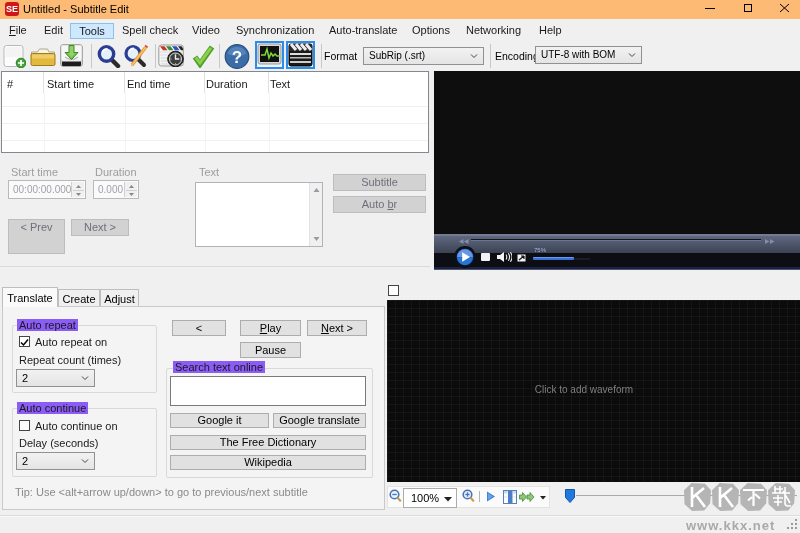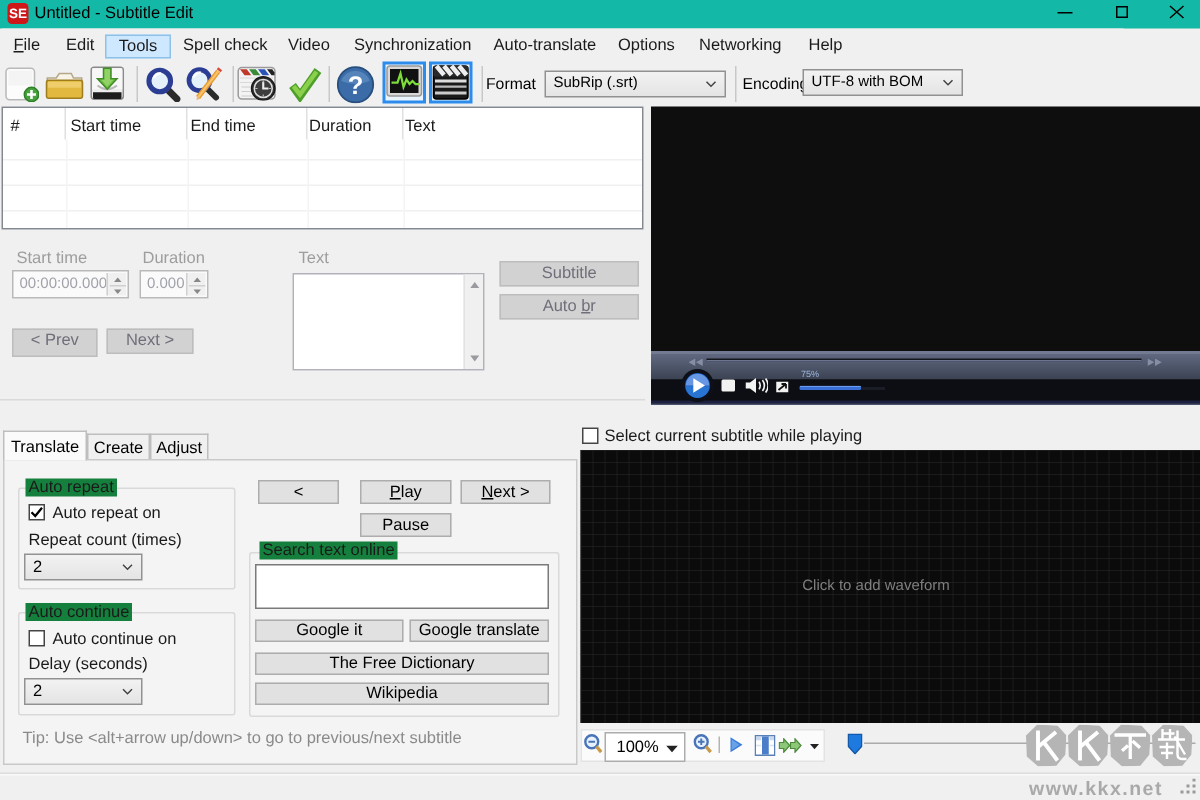--- a/index.html
+++ b/index.html
@@ -1,20 +1,20 @@
 <!DOCTYPE html>
 <html><head>
 <meta charset="utf-8">
 <style>
   * { margin:0; padding:0; box-sizing:border-box; }
   html,body { width:800px; height:533px; overflow:hidden; }
   body { font-family:"Liberation Sans", sans-serif; font-size:11px; color:#000; background:#f0f0f0; position:relative; }
   #win { position:absolute; left:0; top:0; width:800px; height:533px; background:#f0f0f0; }
   
-  #titlebar { position:absolute; left:0; top:0; width:800px; height:19px; background:#14b8a6; }
+  #titlebar { position:absolute; left:0; top:0; width:800px; height:19px; background:#fdba74; }
   #appicon { position:absolute; left:5px; top:2px; width:14px; height:14px; background:#cd1719; border-radius:3px; color:#fff; font-weight:bold; font-size:9px; text-align:center; line-height:14px; }
   #title { position:absolute; left:23px; top:3px; font-size:11px; color:#000; }
   
   #menubar { position:absolute; left:1px; top:19px; width:748px; height:21px; background:#f0f0f0; }
   .mi { position:absolute; top:4px; height:15px; line-height:15px; font-size:11px; color:#1a1a1a; }
   #mi-tools { background:#cde8ff; border:1px solid #8ec1e8; top:4px; height:16px; line-height:14px; text-align:center; }
   
   #toolbar { position:absolute; left:1px; top:40px; width:798px; height:31px; background:#f0f0f0; }
   .tsep { position:absolute; top:4px; width:1px; height:24px; background:#c8c8c8; }
   .ticon { position:absolute; top:5px; width:22px; height:22px; }
@@ -34,21 +34,21 @@
   .dbtn { position:absolute; background:#d2d2d2; border:1px solid #bdbdbd; color:#6f6f7a; font-size:11px; text-align:center; }
   .btn { position:absolute; background:#e1e1e1; border:1px solid #adadad; color:#000; font-size:11px; text-align:center; }
   
   #video { position:absolute; left:434px; top:71px; width:366px; height:199px; background:#0e0e0e; }
   
   #tabs { position:absolute; left:2px; top:287px; width:383px; height:223px; }
   .tab { position:absolute; top:2px; height:18px; background:#f0f0f0; border:1px solid #bebebe; border-bottom:none; text-align:center; font-size:11px; line-height:18px; }
   .tab.active { top:0; height:20px; background:#fafafa; line-height:20px; z-index:2; }
   #tabpage { position:absolute; left:0; top:19px; width:383px; height:204px; background:#f4f4f4; border:1px solid #c9c9c9; }
   .group { position:absolute; border:1px solid #d9d9d9; border-radius:2px; }
-  .grouplabel { position:absolute; font-size:11px; color:#1a1a1a; background:#15803d; padding:0 2px; }
+  .grouplabel { position:absolute; font-size:11px; color:#1a1a1a; background:#8b5cf6; padding:0 2px; }
   .cb { position:absolute; width:11px; height:11px; background:#fff; border:1px solid #454545; }
   .lbl { position:absolute; font-size:11px; color:#1a1a1a; }
   
   #waveform { position:absolute; left:387px; top:300px; width:413px; height:182px; background:#0b0b0b; }
   
   .wmblob { position:absolute; width:27px; height:28px; background:#b5b5b5; border-radius:6px; clip-path:polygon(28% 0%, 78% 3%, 100% 26%, 97% 72%, 75% 98%, 30% 100%, 2% 76%, 0% 26%); }
 </style>
 </head>
 <body>
 <div id="win">
@@ -215,21 +215,21 @@
   <div style="position:absolute; left:195px; top:182px; width:128px; height:65px; background:#fff; border:1px solid #b2b2ba;">
     <div style="position:absolute; right:0; top:0; width:13px; height:100%; background:#f0f0f0; border-left:1px solid #e2e2e2;">
       <svg width="13" height="63">
           <path d="M6.5 5 L9.5 9 L3.5 9 z" fill="#9a9aa0"></path>
           <path d="M6.5 58 L9.5 54 L3.5 54 z" fill="#9a9aa0"></path>
         </svg>
     </div>
   </div>
   <div class="dbtn" style="left:333px; top:174px; width:93px; height:17px; line-height:15px;">Subtitle</div>
   <div class="dbtn" style="left:333px; top:196px; width:93px; height:17px; line-height:15px;">Auto <span style="text-decoration:underline">b</span>r</div>
-  <div class="dbtn" style="left:8px; top:219px; width:57px; height:19px; line-height:15px;">&lt; Prev</div>
+  <div class="dbtn" style="left:8px; top:219px; width:57px; height:35px; line-height:15px;">&lt; Prev</div>
   <div class="dbtn" style="left:71px; top:219px; width:58px; height:17px; line-height:15px;">Next &gt;</div>
 
   <div id="video">
     <div style="position:absolute; left:0; top:163px; width:366px; height:2px; background:#727b91;"></div>
     <div style="position:absolute; left:0; top:165px; width:366px; height:17px; background:linear-gradient(#5f6880,#3b4252);"></div>
     <div style="position:absolute; left:0; top:182px; width:366px; height:14px; background:#0c0e13;"></div>
     <div style="position:absolute; left:0; top:196px; width:366px; height:1.5px; background:#1d2040;"></div>
     <div style="position:absolute; left:0; top:197.5px; width:366px; height:1.5px; background:#49536e;"></div>
 
     <svg style="position:absolute; left:25px; top:168px;" width="10" height="5">
@@ -299,21 +299,20 @@
   <div class="group" style="left:166px; top:368px; width:207px; height:110px;"></div>
   <div class="grouplabel" style="left:173px; top:361px;">Search text online</div>
   <div style="position:absolute; left:170px; top:376px; width:196px; height:30px; background:#fff; border:1px solid #7a7a7a;"></div>
   <div class="btn" style="left:170px; top:413px; width:99px; height:15px; line-height:13px;">Google it</div>
   <div class="btn" style="left:273px; top:413px; width:93px; height:15px; line-height:13px;">Google translate</div>
   <div class="btn" style="left:170px; top:435px; width:196px; height:15px; line-height:13px;">The Free Dictionary</div>
   <div class="btn" style="left:170px; top:455px; width:196px; height:15px; line-height:13px;">Wikipedia</div>
   <div class="lbl" style="left:15px; top:486px; color:#8a8a8a;">Tip: Use &lt;alt+arrow up/down&gt; to go to previous/next subtitle</div>
 
   <div class="cb" style="left:388px; top:285px;"></div>
-  <div class="lbl" style="left:403px; top:285px;">Select current subtitle while playing</div>
   <div id="waveform">
     <svg width="413" height="182">
       <defs>
           <pattern id="grid" width="8" height="8" patternUnits="userSpaceOnUse">
             <path d="M8 0 L0 0 0 8" fill="none" stroke="#202020" stroke-width="1"></path>
           </pattern>
         </defs>
       <rect width="413" height="182" fill="#0b0b0b"></rect>
       <rect width="413" height="182" fill="url(#grid)"></rect>
       <text x="197" y="93" fill="#7f7f7f" font-size="10" text-anchor="middle" font-family="Liberation Sans">Click to add waveform</text>

